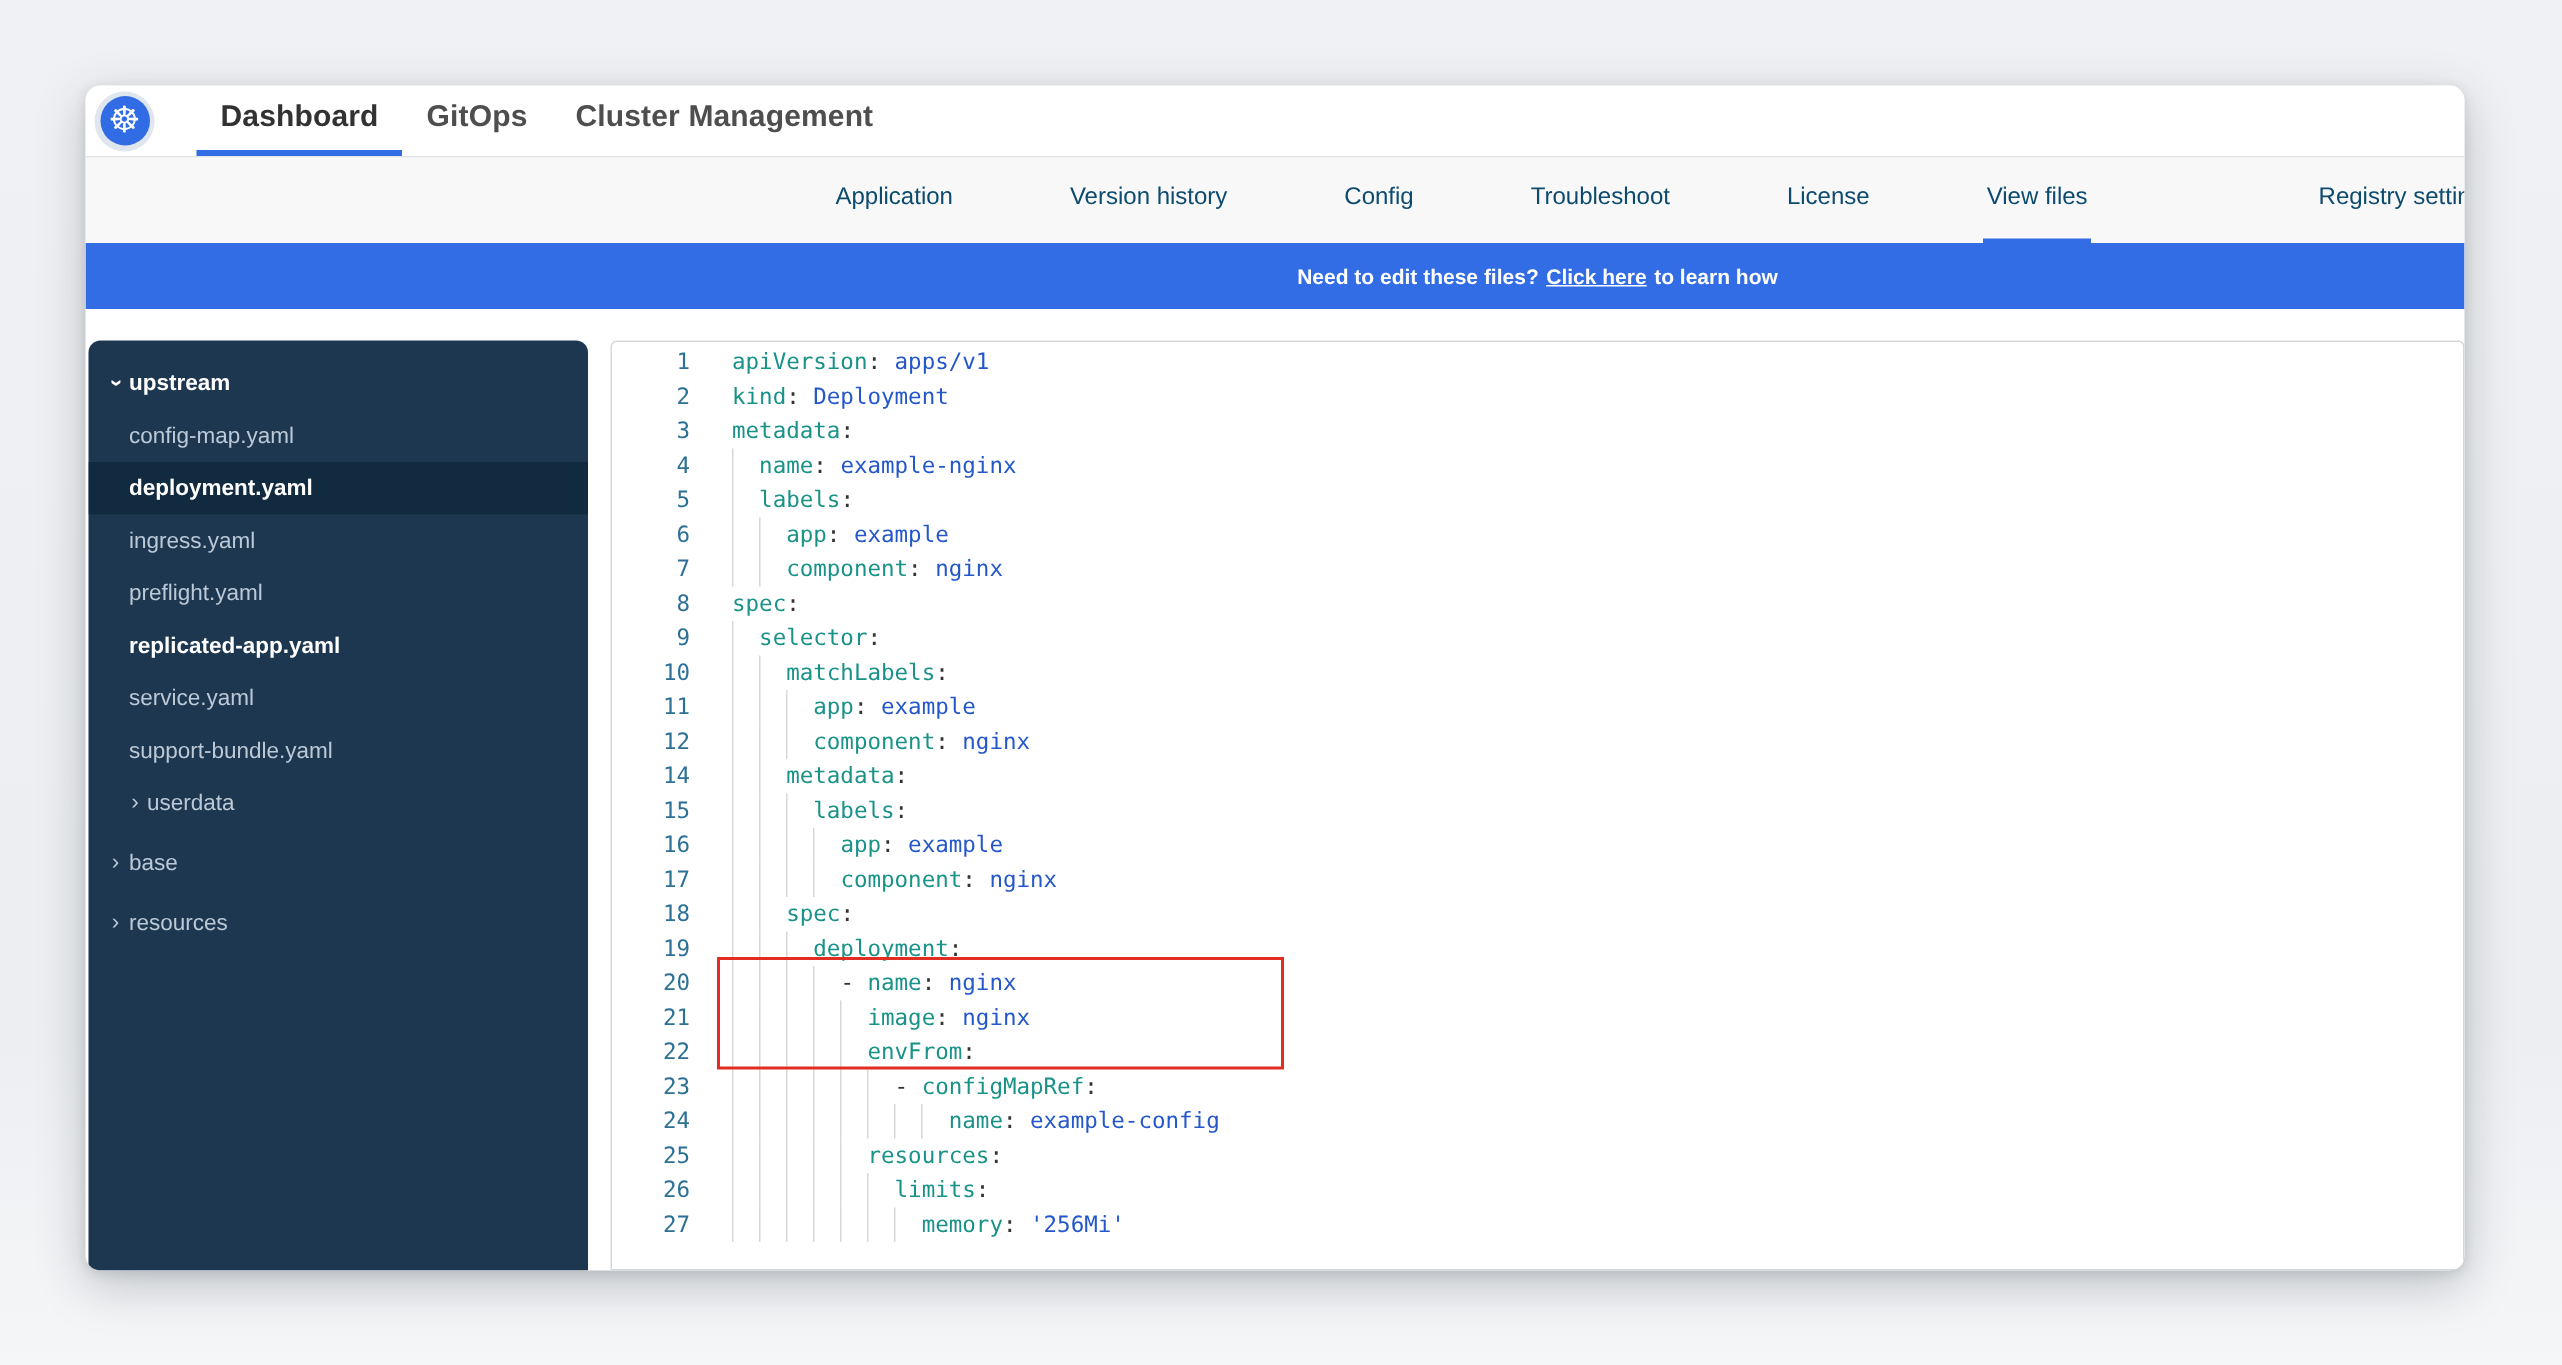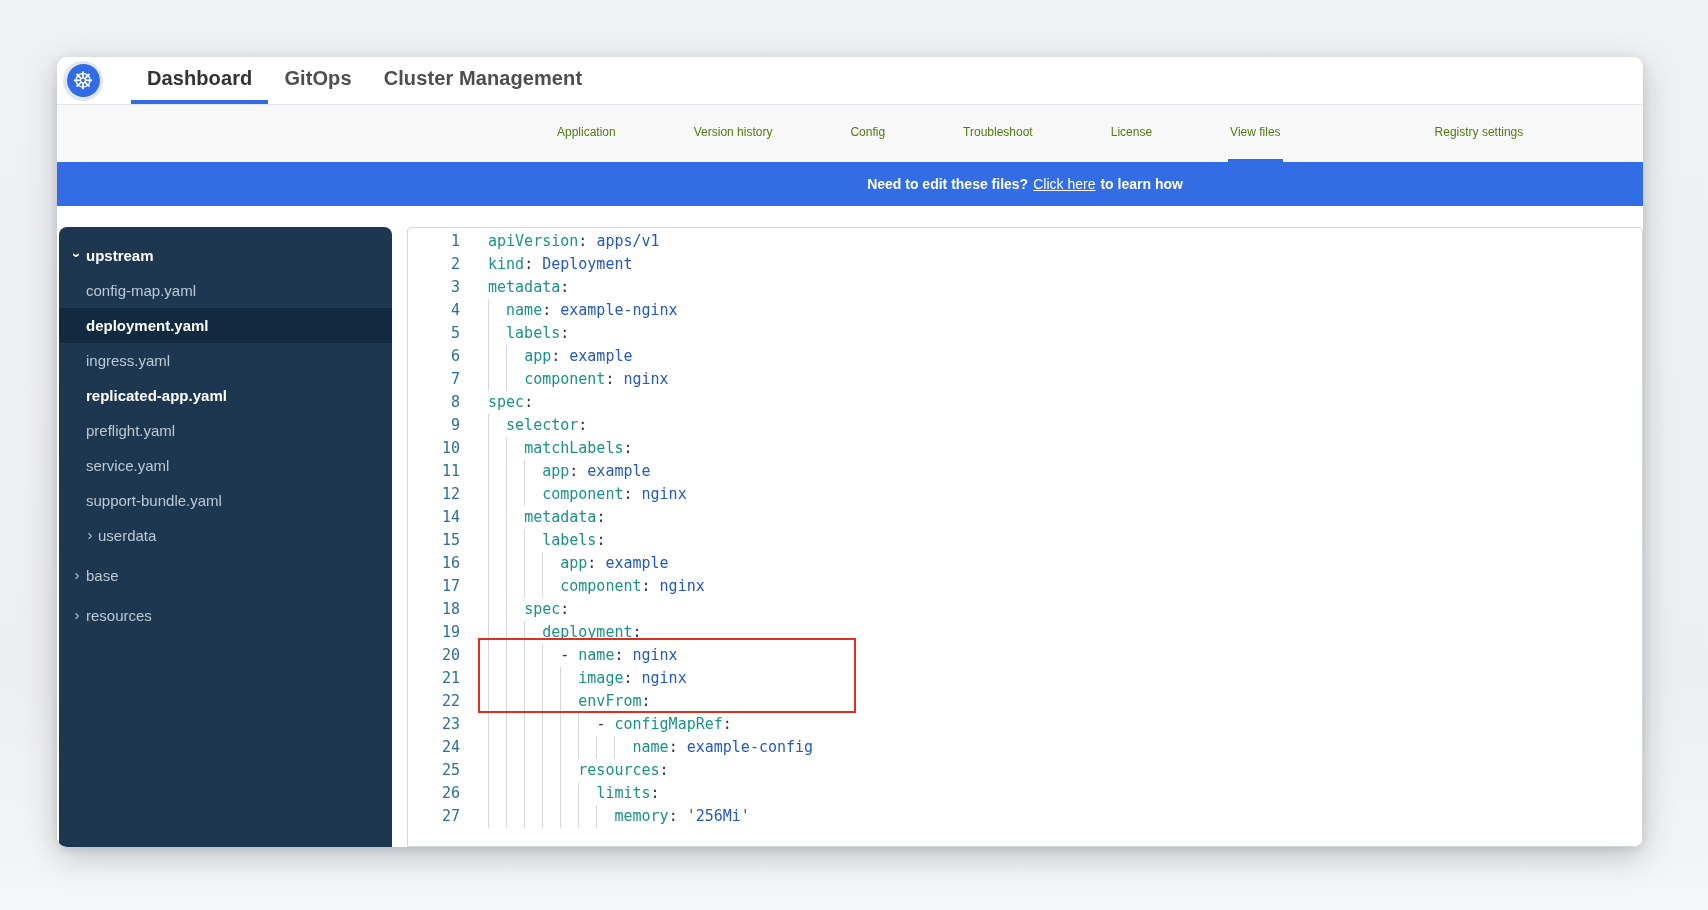--- a/index.html
+++ b/index.html
@@ -36,33 +36,33 @@
     letter-spacing:.1px;
   }
   .nav-item.active { color:#323232; border-bottom-color:#326de6; }
   
   .tabbar {
     position:absolute; left:0; top:48px; width:100%; height:57px;
     background:#f8f8f8; display:flex; align-items:stretch;
     padding-left:498px; overflow:hidden;
   }
   .tab {
-    display:flex; align-items:center; font-size:12px; color:#4d7c0f;
+    display:flex; align-items:center; font-size:16px; color:#0c4a6e;
     margin-right:74px; cursor:pointer; border-bottom:3px solid transparent;
     white-space:nowrap; padding:0 2px;
   }
   .tab.active { border-bottom-color:#326de6; }
   .tab.push-right { margin-left:76px; margin-right:0; }
   
   .banner {
     position:absolute; left:0; top:105px; width:100%; height:44px;
     background:#326de6; color:#fff; display:flex; align-items:center;
     justify-content:center; padding-left:350px; font-size:14px; font-weight:600;
   }
-  .banner b { font-weight:400; text-decoration:underline; cursor:pointer; margin:0 5px; }
+  .banner b { font-weight:700; text-decoration:underline; cursor:pointer; margin:0 5px; }
   
   .sidebar {
     position:absolute; left:2px; top:170px; width:333px; height:620px;
     background:#1e3750; border-radius:8px 8px 0 0; padding-top:11px;
     overflow:hidden;
   }
   .tree-row {
     position:relative; height:35px; display:flex; align-items:center;
     color:#bcc9d6; font-size:15px; cursor:pointer; padding-left:27px;
   }
@@ -145,25 +145,25 @@
         </div>
         <div class="tree-row lvl1">
           <span>config-map.yaml</span>
         </div>
         <div class="tree-row lvl1 bold selected">
           <span>deployment.yaml</span>
         </div>
         <div class="tree-row lvl1">
           <span>ingress.yaml</span>
         </div>
+        <div class="tree-row lvl1">
+          <span>preflight.yaml</span>
+        </div>
         <div class="tree-row lvl1 bold">
           <span>replicated-app.yaml</span>
-        </div>
-        <div class="tree-row lvl1">
-          <span>preflight.yaml</span>
         </div>
         <div class="tree-row lvl1">
           <span>service.yaml</span>
         </div>
         <div class="tree-row lvl1">
           <span>support-bundle.yaml</span>
         </div>
         <div class="tree-row folder1">
           <span class="chev">›</span>
           <span>userdata</span>

